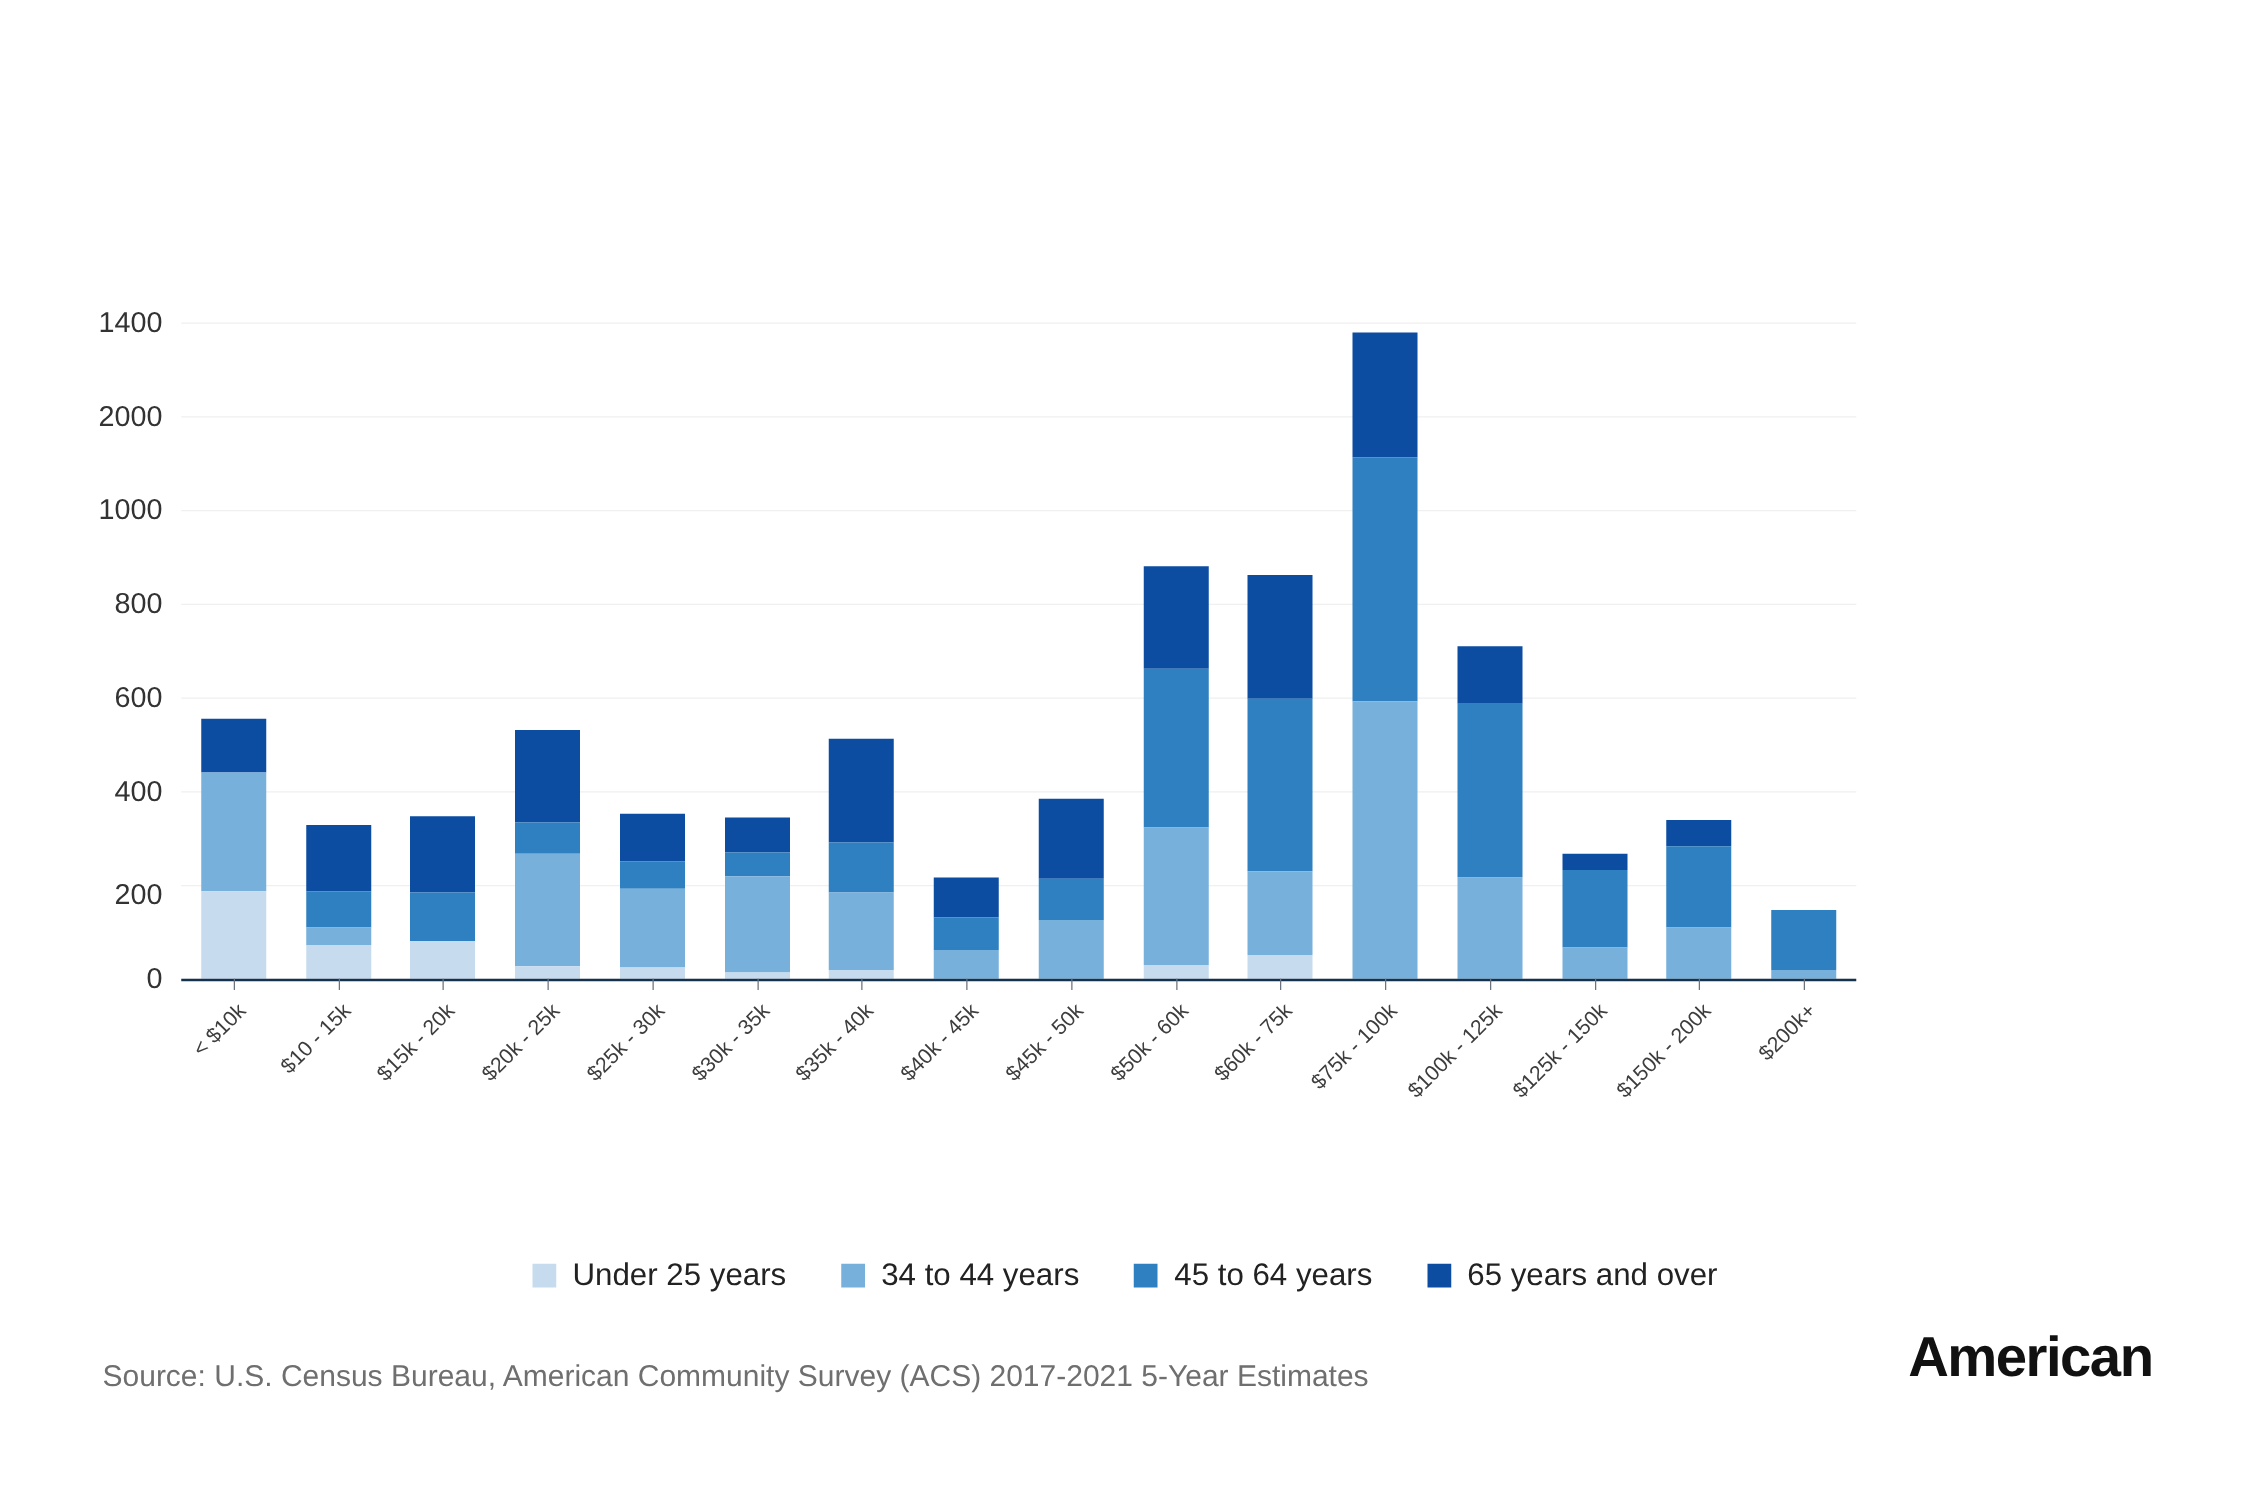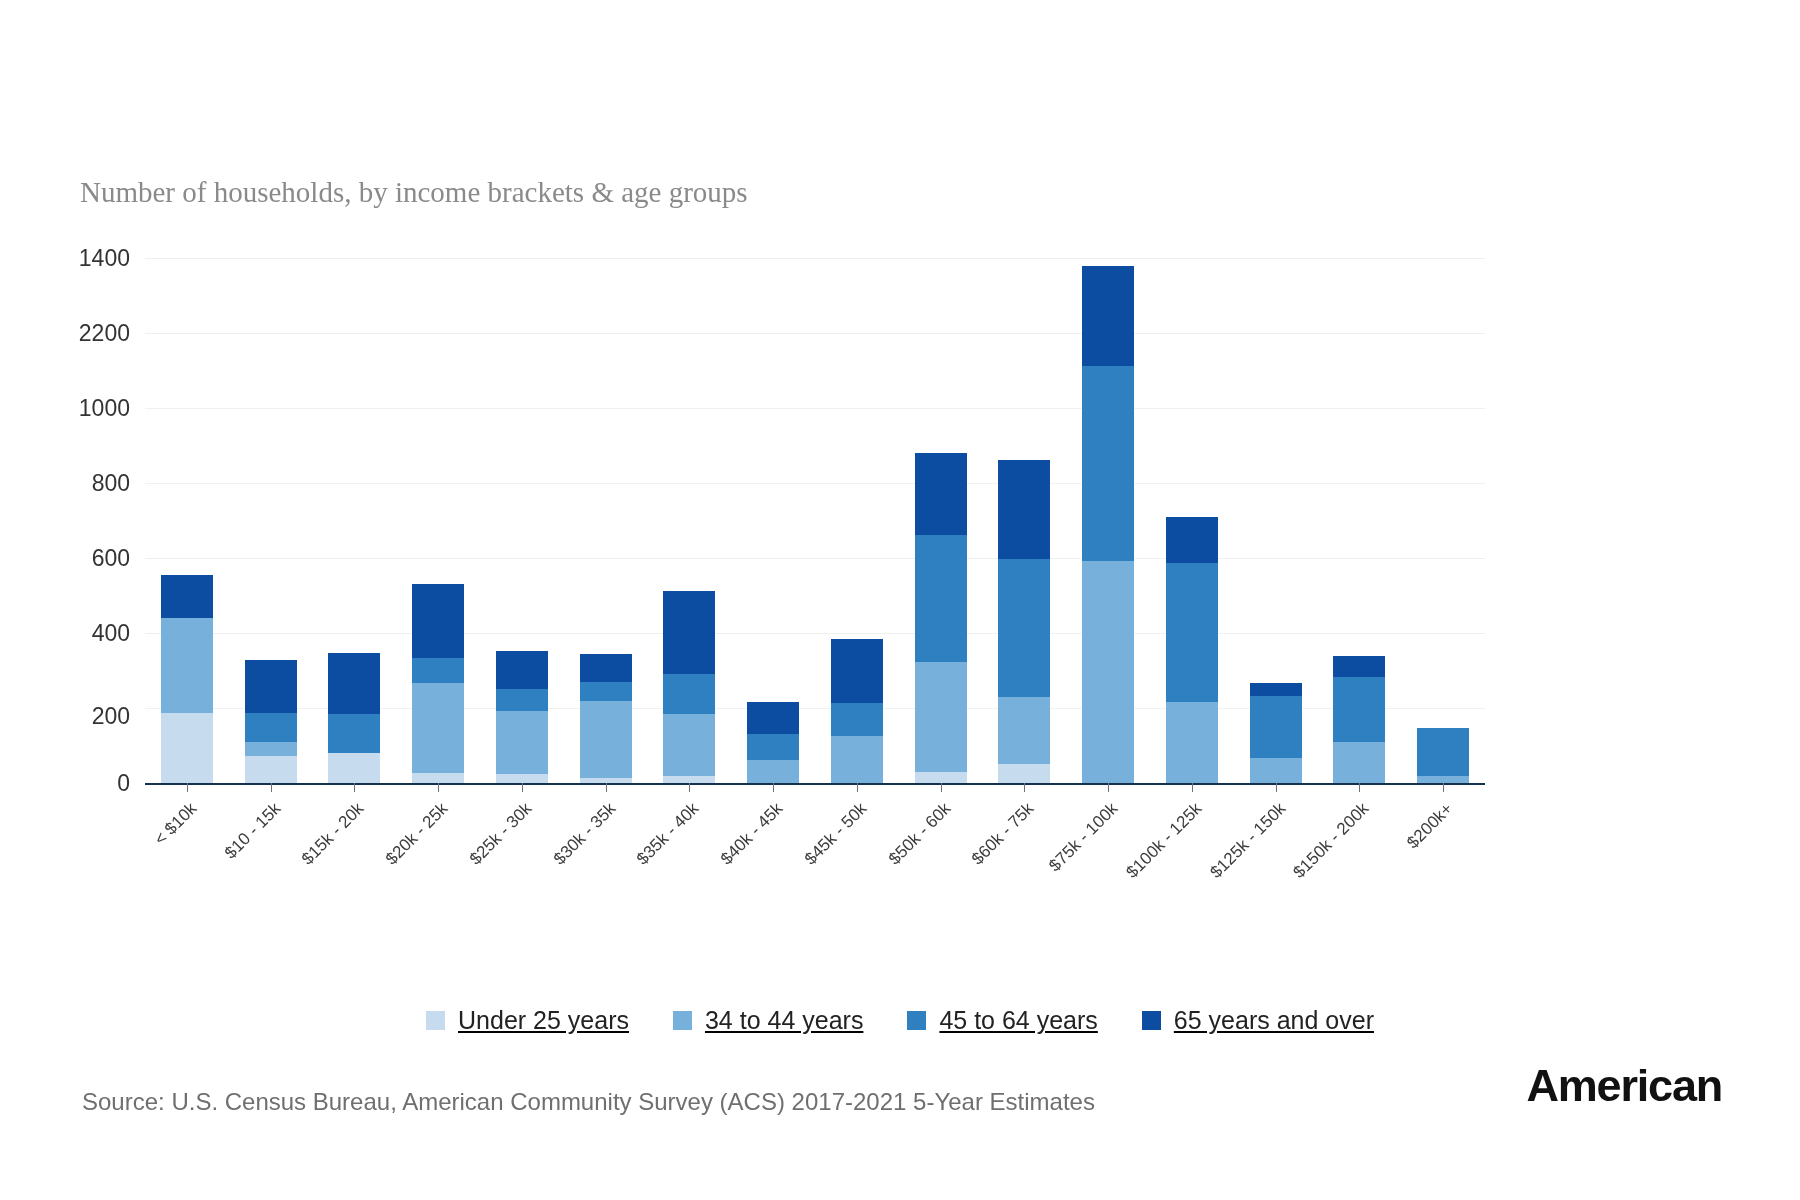--- a/index.html
+++ b/index.html
@@ -58,21 +58,21 @@
     font-size:17px;color:#3d3d3d;
     white-space:nowrap;
     transform-origin:right top;
     transform:rotate(-45deg);
     text-align:right;
   }
 
   
   #legend{
     position:absolute;left:0;top:1006px;width:1800px;
-    display:flex;justify-content:center;align-items:center;gap:44px;text-decoration:underline;
+    display:flex;justify-content:center;align-items:center;gap:44px;
   }
   .legitem{display:flex;align-items:center;gap:13px;}
   .legswatch{width:19px;height:19px;display:block;}
   .leglabel{font-size:25px;color:#222;}
 
   
   #source{
     position:absolute;left:82px;top:1088px;
     font-size:24px;color:#6f6f6f;
   }
@@ -80,30 +80,29 @@
     position:absolute;right:78px;top:1060px;
     font-family:"Liberation Sans", sans-serif;
     font-weight:bold;font-size:45px;color:#111;letter-spacing:-1.2px;
   }
 </style>
 </head>
 <body>
 
 <div class="page">
 
-  <div id="subtitle">Number of households, by income brackets &amp; age groups</div>
 
   <div id="yaxis">
       <div class="ytick" style="top: 525px;">0</div>
       <div class="ytick" style="top: 458px;">200</div>
       <div class="ytick" style="top: 375px;">400</div>
       <div class="ytick" style="top: 300px;">600</div>
       <div class="ytick" style="top: 225px;">800</div>
       <div class="ytick" style="top: 150px; text-align: right;">1000</div>
-      <div class="ytick" style="top: 75px;">2200</div>
+      <div class="ytick" style="top: 75px;">2000</div>
       <div class="ytick" style="top: 0px;">1400</div>
     </div>
   <div id="plot">
       <div class="gridline" style="top: 525px; background: rgb(240, 240, 240);"></div>
       <div class="gridline" style="top: 450px; background: rgb(240, 240, 240);"></div>
       <div class="gridline" style="top: 375px; background: rgb(240, 240, 240);"></div>
       <div class="gridline" style="top: 300px; background: rgb(240, 240, 240);"></div>
       <div class="gridline" style="top: 225px; background: rgb(240, 240, 240);"></div>
       <div class="gridline" style="top: 150px; background: rgb(240, 240, 240);"></div>
       <div class="gridline" style="top: 75px; background: rgb(240, 240, 240);"></div>

